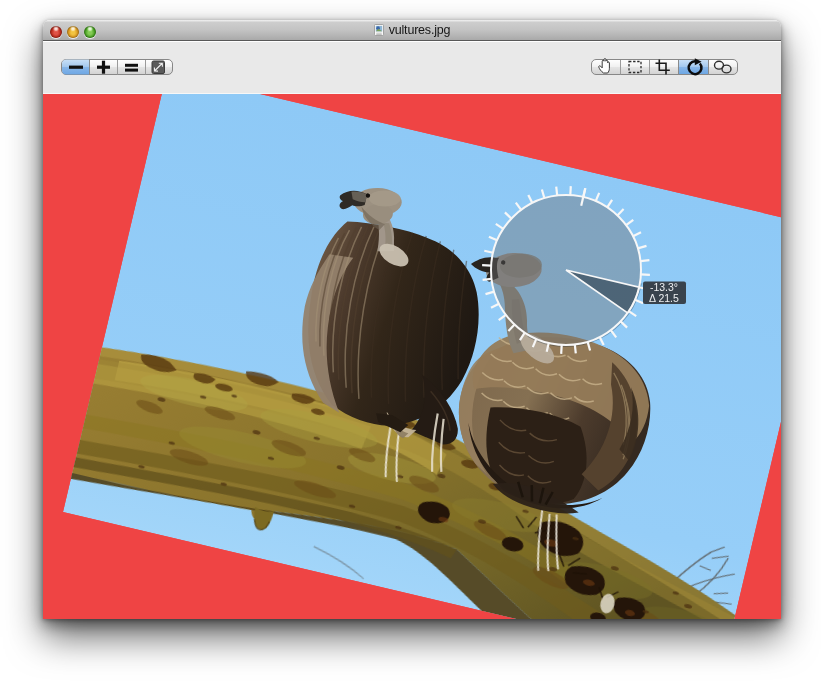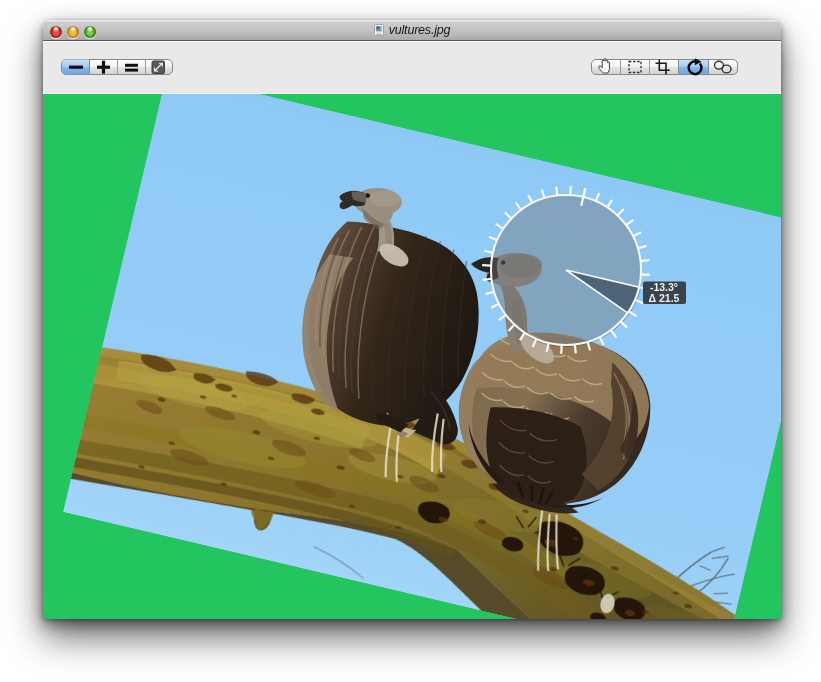--- a/index.html
+++ b/index.html
@@ -6,24 +6,24 @@
 *{box-sizing:border-box;font-family:"Liberation Sans",sans-serif;}
 #win{position:absolute;left:43px;top:20px;width:738px;height:599px;border-radius:7px 7px 0 0;
  box-shadow:0 18px 36px rgba(0,0,0,0.58),0 6px 14px rgba(0,0,0,0.38),0 1px 4px rgba(0,0,0,0.32);}
 #titlebar{position:absolute;left:0;top:0;width:738px;height:21px;border-radius:7px 7px 0 0;
  background:linear-gradient(#f2f2f2 0%,#cdcdcd 12%,#c3c3c3 50%,#a9a9a9 100%);
  border-bottom:1px solid #585858;}
 .tl{position:absolute;top:6px;width:12px;height:12px;border-radius:50%;}
 #tlr{left:7px;background:radial-gradient(circle at 50% 22%,rgba(255,255,255,.95) 0%,rgba(255,235,230,.75) 14%,rgba(255,150,140,.2) 26%,rgba(255,255,255,0) 34%),radial-gradient(circle at 50% 55%,#e05347 20%,#bb2b1c 55%,#5f0c04 100%);box-shadow:0 1px 1px rgba(255,255,255,.85), inset 0 0 2px rgba(70,8,4,.95);}
 #tly{left:24px;background:radial-gradient(circle at 50% 22%,rgba(255,255,255,.95) 0%,rgba(255,248,220,.75) 14%,rgba(255,220,120,.2) 26%,rgba(255,255,255,0) 34%),radial-gradient(circle at 50% 55%,#f2c440 20%,#d7961f 55%,#6f4605 100%);box-shadow:0 1px 1px rgba(255,255,255,.85), inset 0 0 2px rgba(95,60,5,.95);}
 #tlg{left:41px;background:radial-gradient(circle at 50% 22%,rgba(255,255,255,.95) 0%,rgba(240,255,225,.75) 14%,rgba(180,255,140,.2) 26%,rgba(255,255,255,0) 34%),radial-gradient(circle at 50% 55%,#84cb55 20%,#46a021 55%,#174f04 100%);box-shadow:0 1px 1px rgba(255,255,255,.85), inset 0 0 2px rgba(20,55,4,.95);}
-#title{position:absolute;left:0;top:0;width:100%;height:21px;text-align:center;font-size:12.5px;letter-spacing:-0.2px;color:#161616;line-height:21px;font-style:italic;}
+#title{position:absolute;left:0;top:0;width:100%;height:21px;text-align:center;font-size:12.5px;letter-spacing:-0.2px;color:#161616;line-height:21px;}
 #ticon{display:inline-block;width:10px;height:12px;vertical-align:-2px;margin-right:5px;}
 #toolbar{position:absolute;left:0;top:22px;width:738px;height:52px;background:#e9e9e9;border-bottom:1px solid #f7f7f7;}
-#canvas{position:absolute;left:0;top:74px;width:738px;height:525px;background:#22c55e;overflow:hidden;font-weight:bold;}
+#canvas{position:absolute;left:0;top:74px;width:738px;height:525px;background:#ef4444;overflow:hidden;}
 #photo{position:absolute;left:124px;top:-22px;width:678px;height:452px;transform:rotate(13.3deg);transform-origin:0 0;}
 #overlay{position:absolute;left:0;top:0;width:738px;height:525px;}
 </style>
 </head>
 <body>
 <div id="win">
   <div id="titlebar">
     <div class="tl" id="tlr"></div>
       <div class="tl" id="tly"></div>
       <div class="tl" id="tlg"></div>

